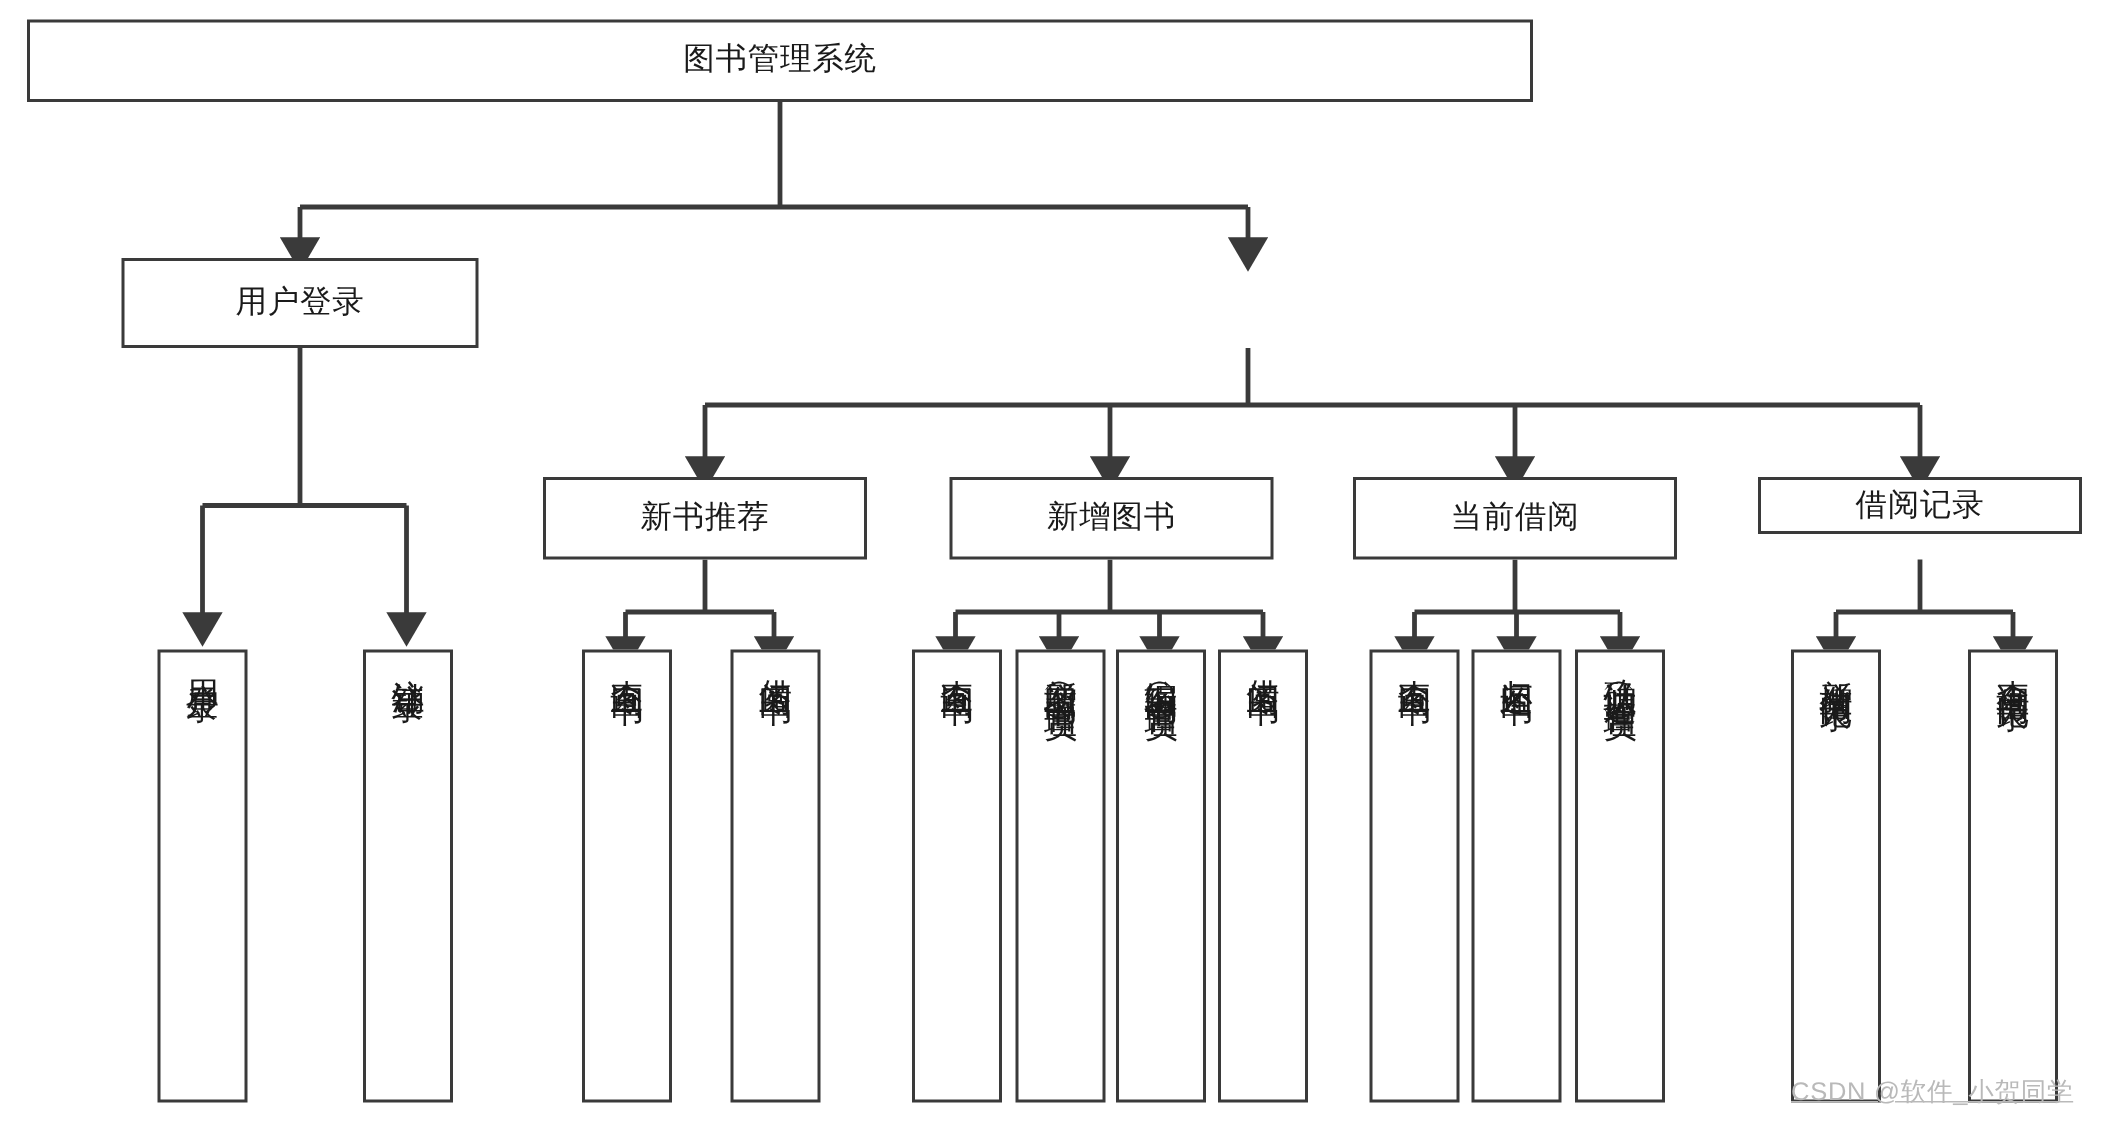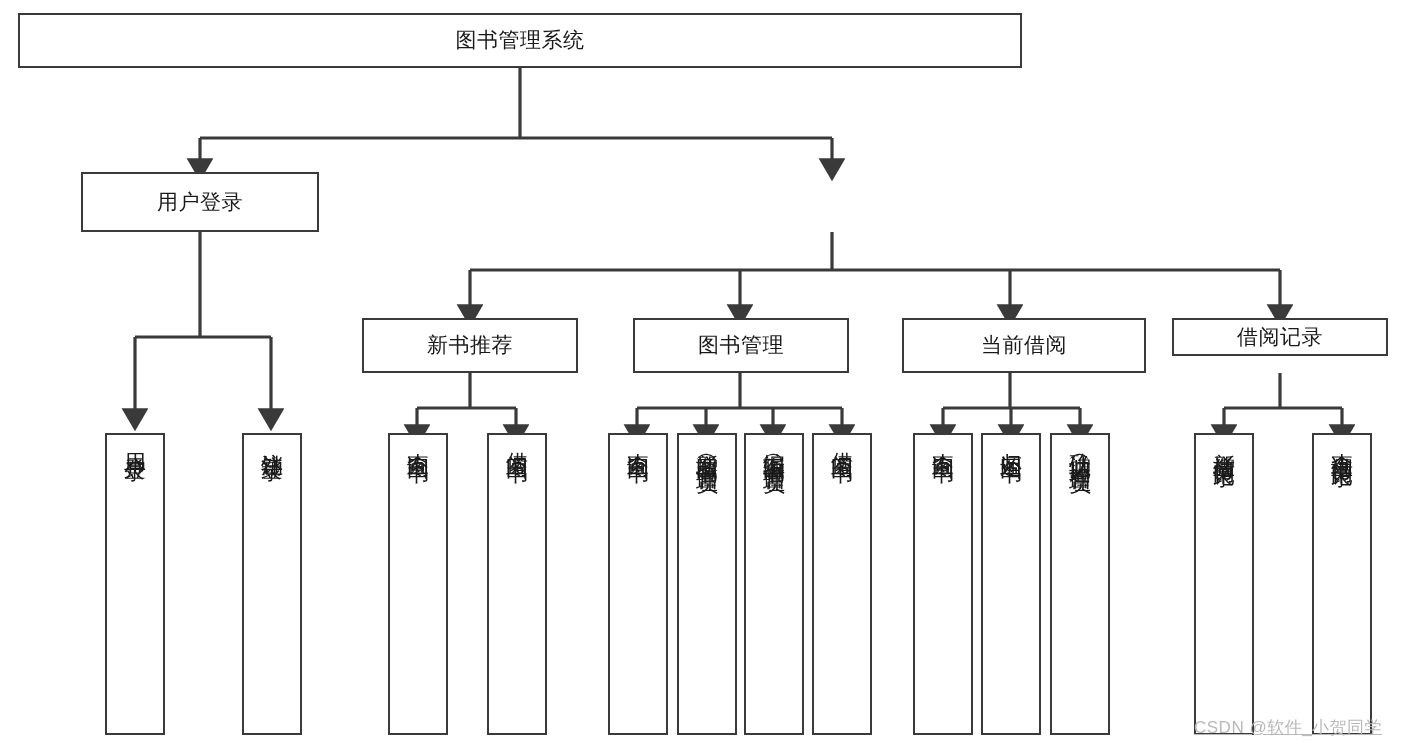--- a/index.html
+++ b/index.html
@@ -131,23 +131,23 @@
   </div>
 
   <div class="node horiz" style="left:81px; top:172px; width:238px; height:60px;">
     <span class="label">用户登录</span>
   </div>
 
   <div class="node horiz" style="left:362px; top:318px; width:216px; height:55px;">
     <span class="label">新书推荐</span>
   </div>
   <div class="node horiz" style="left:633px; top:318px; width:216px; height:55px;">
-    <span class="label">图书管理</span>
+    <span class="label">新增图书</span>
   </div>
-  <div class="node horiz" style="left:902px; top:318px; width:244px; height:55px;">
+  <div class="node horiz" style="left:902px; top:318px; width:216px; height:55px;">
     <span class="label">当前借阅</span>
   </div>
   <div class="node horiz" style="left:1172px; top:318px; width:216px; height:38px;">
     <span class="label">借阅记录</span>
   </div>
 
   <div class="node vert" style="left:105px; top:433px; width:60px; height:302px;">
     <span class="label">用户登录</span>
   </div>
   <div class="node vert" style="left:242px; top:433px; width:60px; height:302px;">

